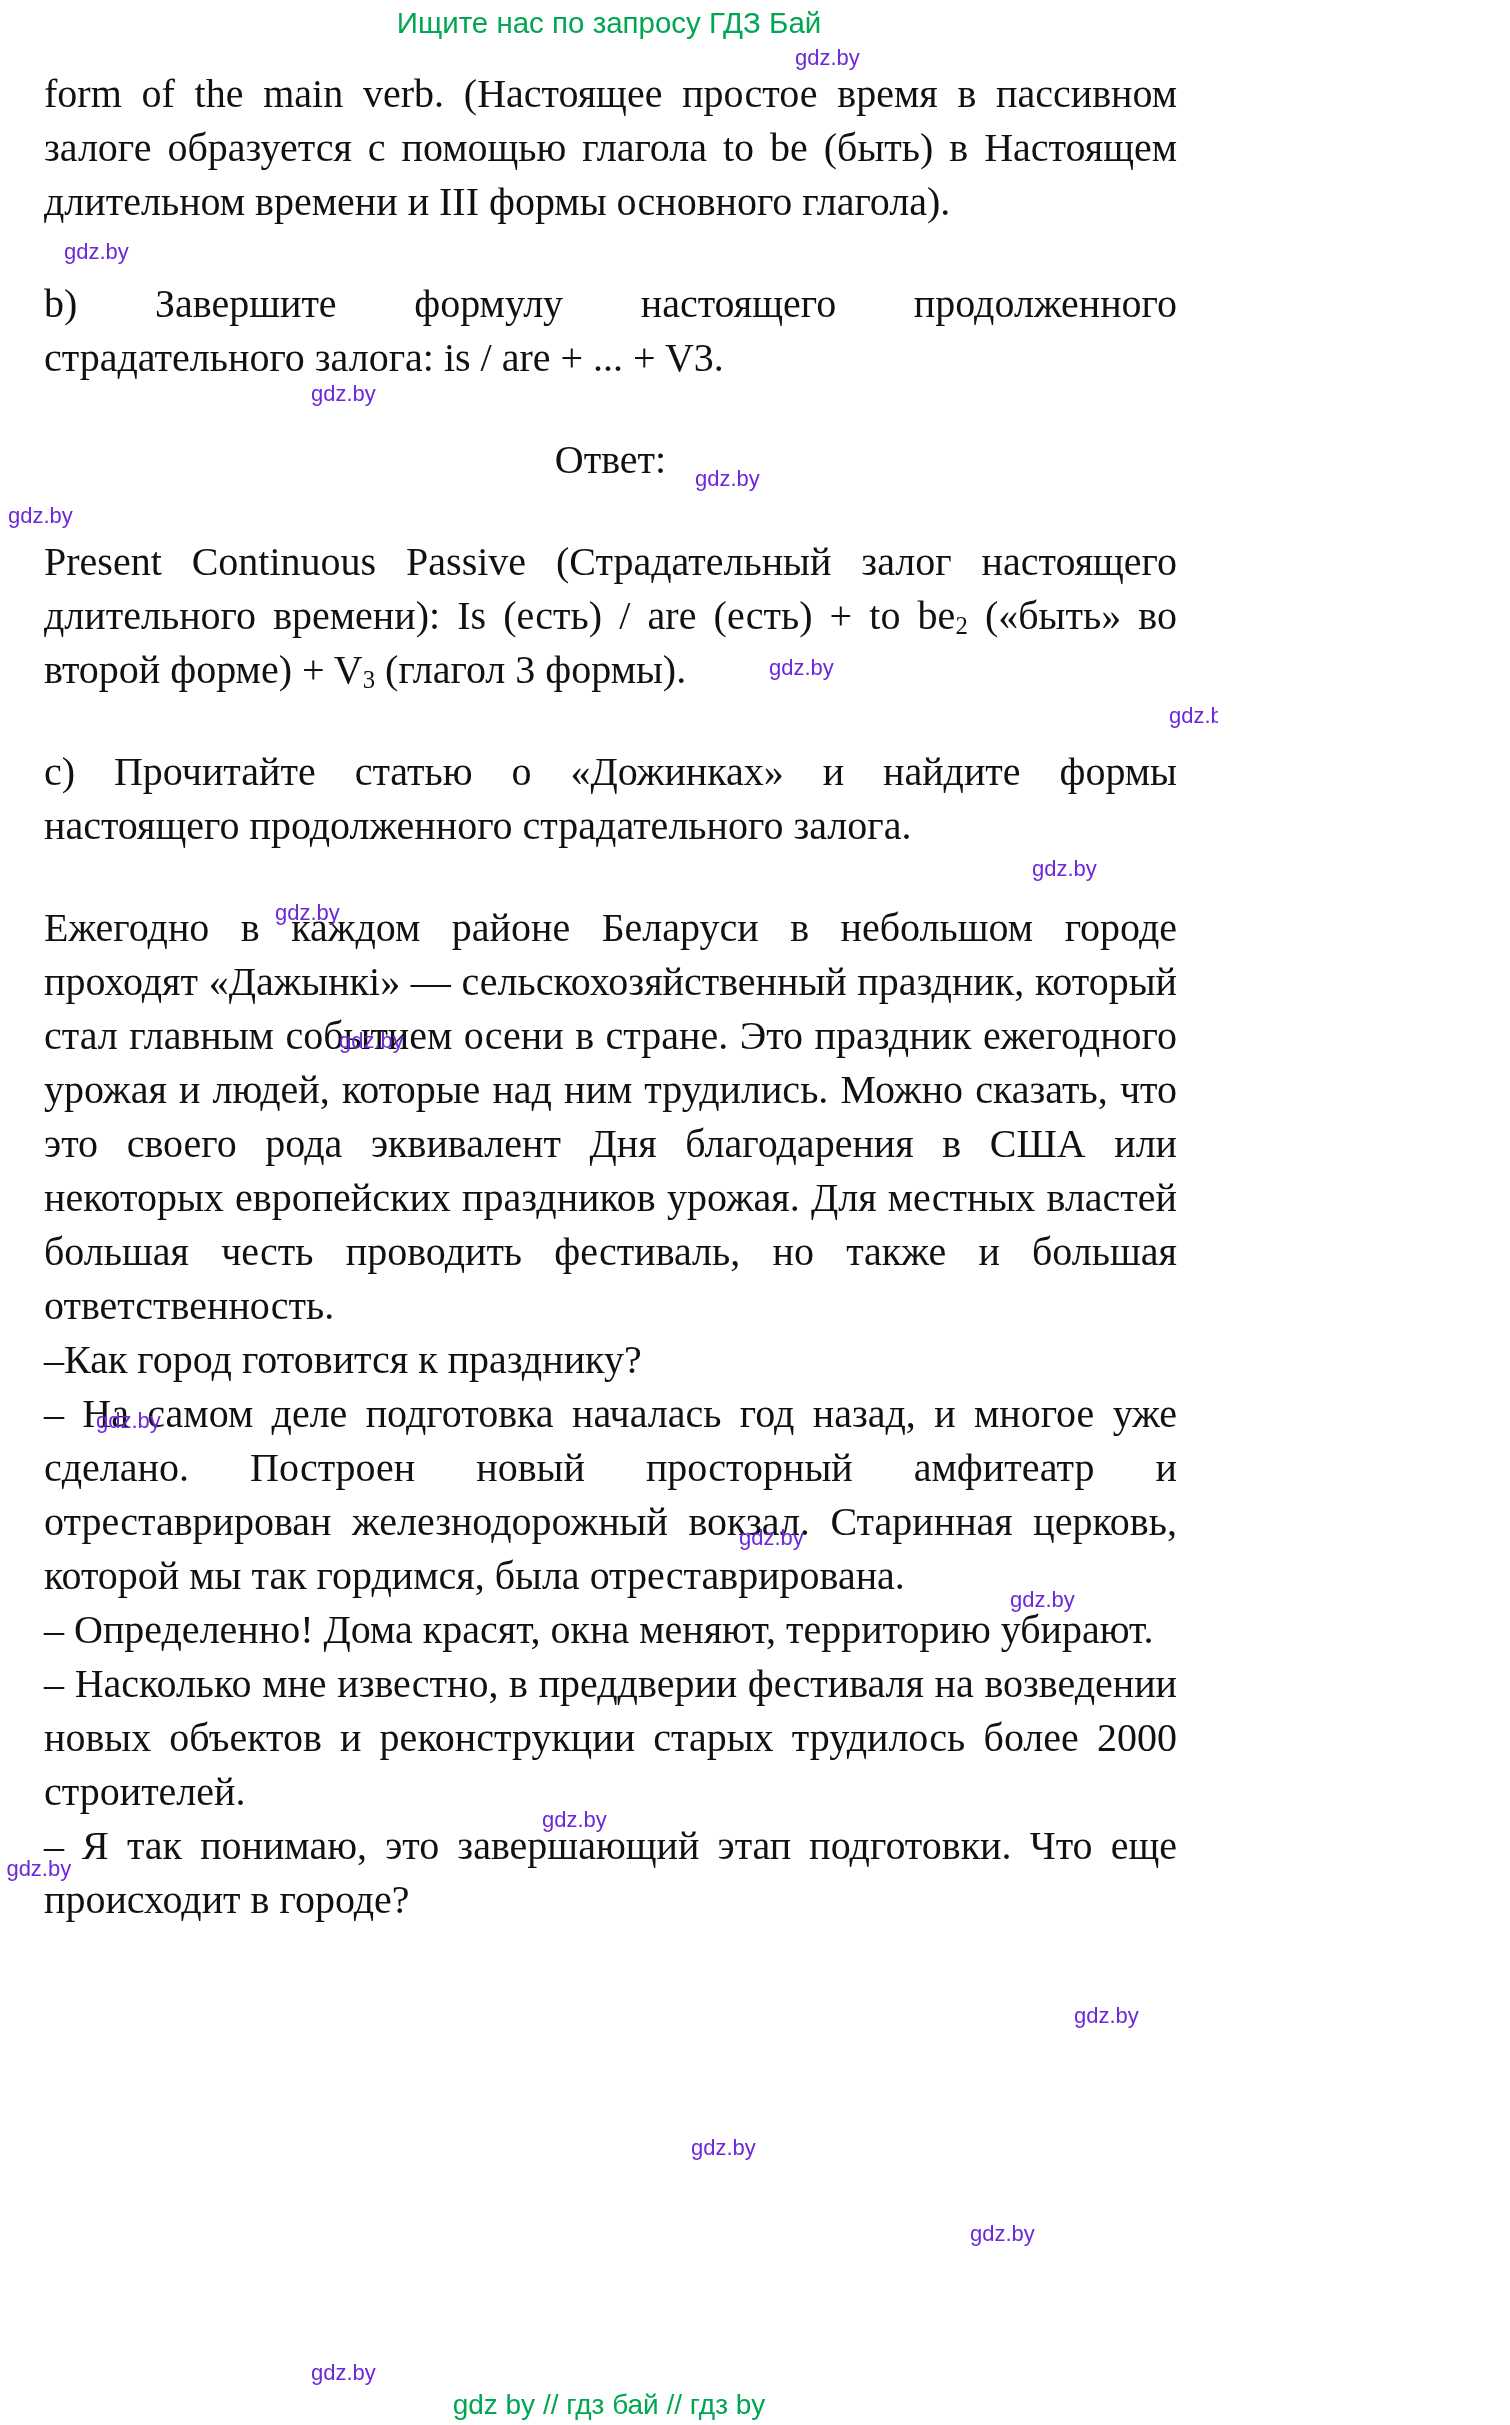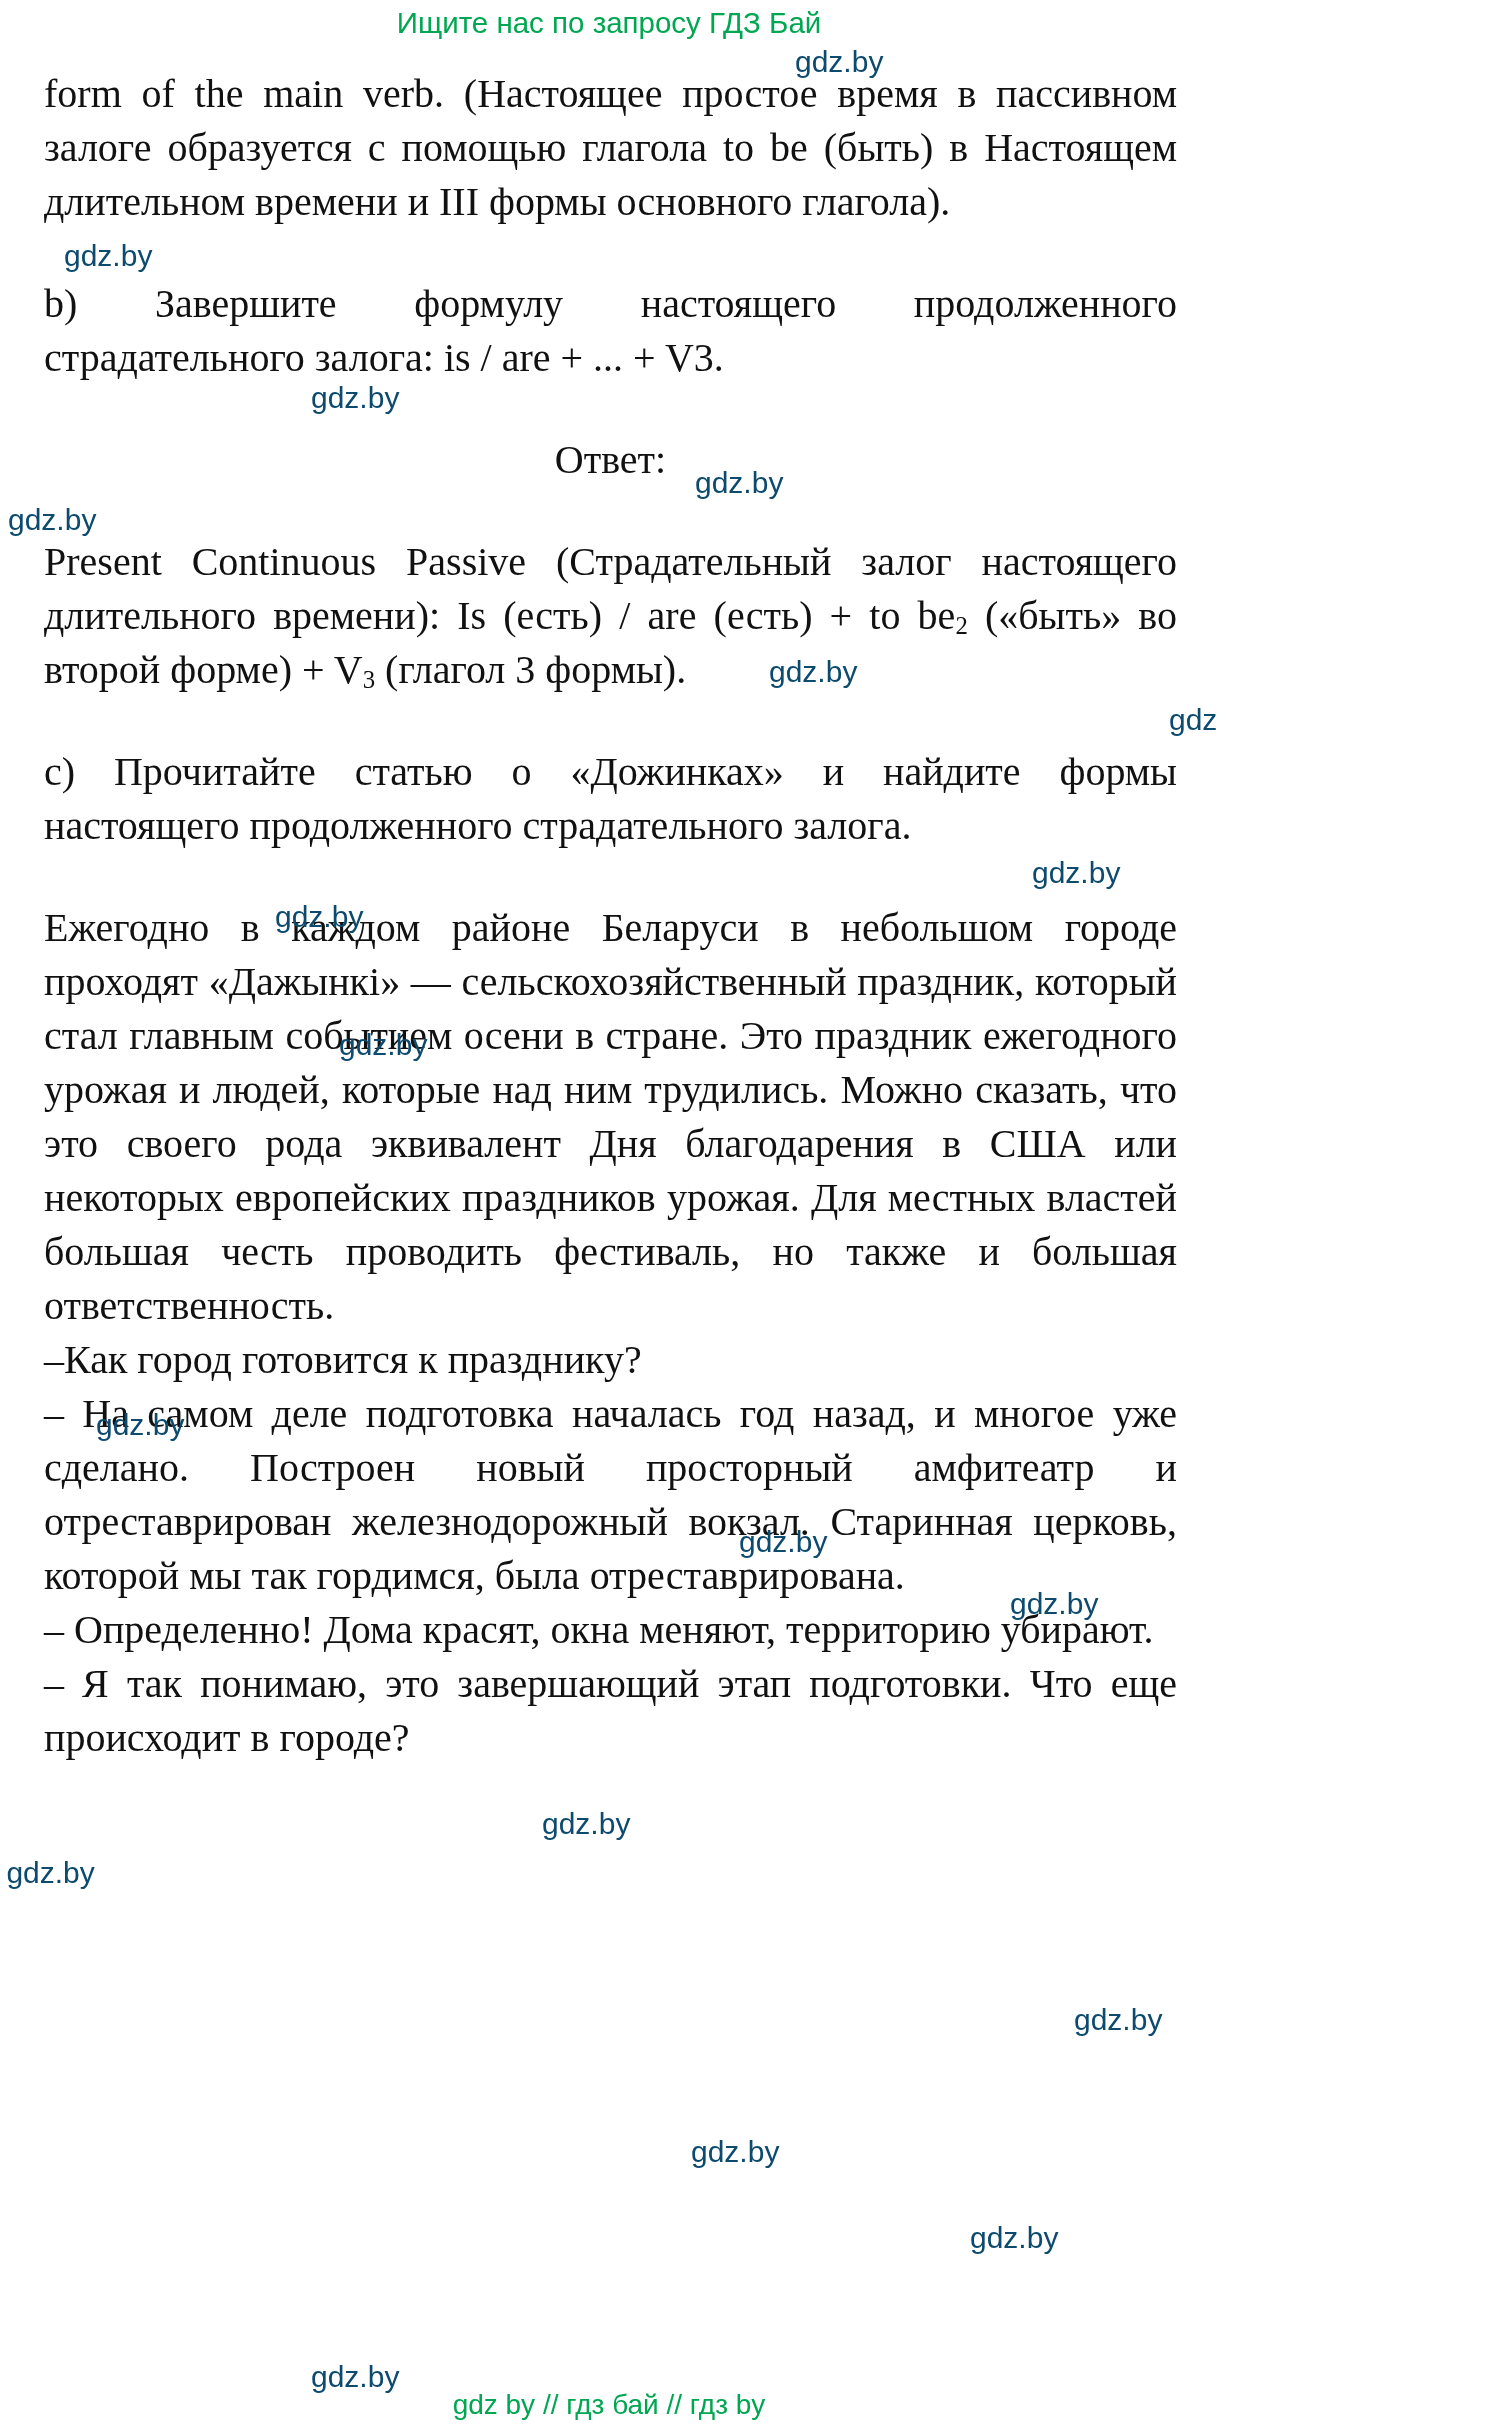--- a/index.html
+++ b/index.html
@@ -45,22 +45,22 @@
   .content p.gap { margin-top: 48px; }
   .content p.no-justify { text-align: center; }
   sub {
     font-size: 62%;
     line-height: 0;
     vertical-align: -0.22em;
   }
   .watermark {
     position: absolute;
     font-family: "Liberation Sans", "DejaVu Sans", sans-serif;
-    font-size: 30px;
-    color: #0c4a6e;
+    font-size: 22px;
+    color: #6d28d9;
     white-space: nowrap;
     text-align: center;
   }
 </style>
 </head>
 <body>
 
 <div id="page">
 
   <div class="header-note">Ищите нас по запросу ГДЗ Бай</div>
@@ -68,20 +68,21 @@
   <div class="content">
     <p>form of the main verb. (Настоящее простое время в пассивном залоге образуется с помощью глагола to be (быть) в Настоящем длительном времени и III формы основного глагола).</p>
     <p class="gap">b) Завершите формулу настоящего продолженного страдательного залога: is / are + ... + V3.</p>
     <p class="gap no-justify">Ответ:</p>
     <p class="gap"><span>Present Continuous Passive (Страдательный залог настоящего длительного времени): Is (есть) / are (есть) + to be</span><sub>2</sub><span> («быть» во второй форме) + V</span><sub>3</sub><span> (глагол 3 формы).</span></p>
     <p class="gap">c) Прочитайте статью о «Дожинках» и найдите формы настоящего продолженного страдательного залога.</p>
     <p class="gap">Ежегодно в каждом районе Беларуси в небольшом городе проходят «Дажынкі» — сельскохозяйственный праздник, который стал главным событием осени в стране. Это праздник ежегодного урожая и людей, которые над ним трудились. Можно сказать, что это своего рода эквивалент Дня благодарения в США или некоторых европейских праздников урожая. Для местных властей большая честь проводить фестиваль, но также и большая ответственность.</p>
     <p>–Как город готовится к празднику?</p>
     <p>– На самом деле подготовка началась год назад, и многое уже сделано. Построен новый просторный амфитеатр и отреставрирован железнодорожный вокзал. Старинная церковь, которой мы так гордимся, была отреставрирована.</p>
     <p>– Определенно! Дома красят, окна меняют, территорию убирают.</p>
+    <p>– Насколько мне известно, в преддверии фестиваля на возведении новых объектов и реконструкции старых трудилось более 2000 строителей.</p>
     <p>– Я так понимаю, это завершающий этап подготовки. Что еще происходит в городе?</p>
   </div>
 
   <span class="watermark" style="left:795px;  top:45px;">gdz.by</span>
   <span class="watermark" style="left:1231px; top:169px;">gdz.by</span>
   <span class="watermark" style="left:64px;   top:239px;">gdz.by</span>
   <span class="watermark" style="left:311px;  top:381px;">gdz.by</span>
   <span class="watermark" style="left:695px;  top:466px;">gdz.by</span>
   <span class="watermark" style="left:8px;   top:503px;">gdz.by</span>
   <span class="watermark" style="left:769px;  top:655px;">gdz.by</span>

